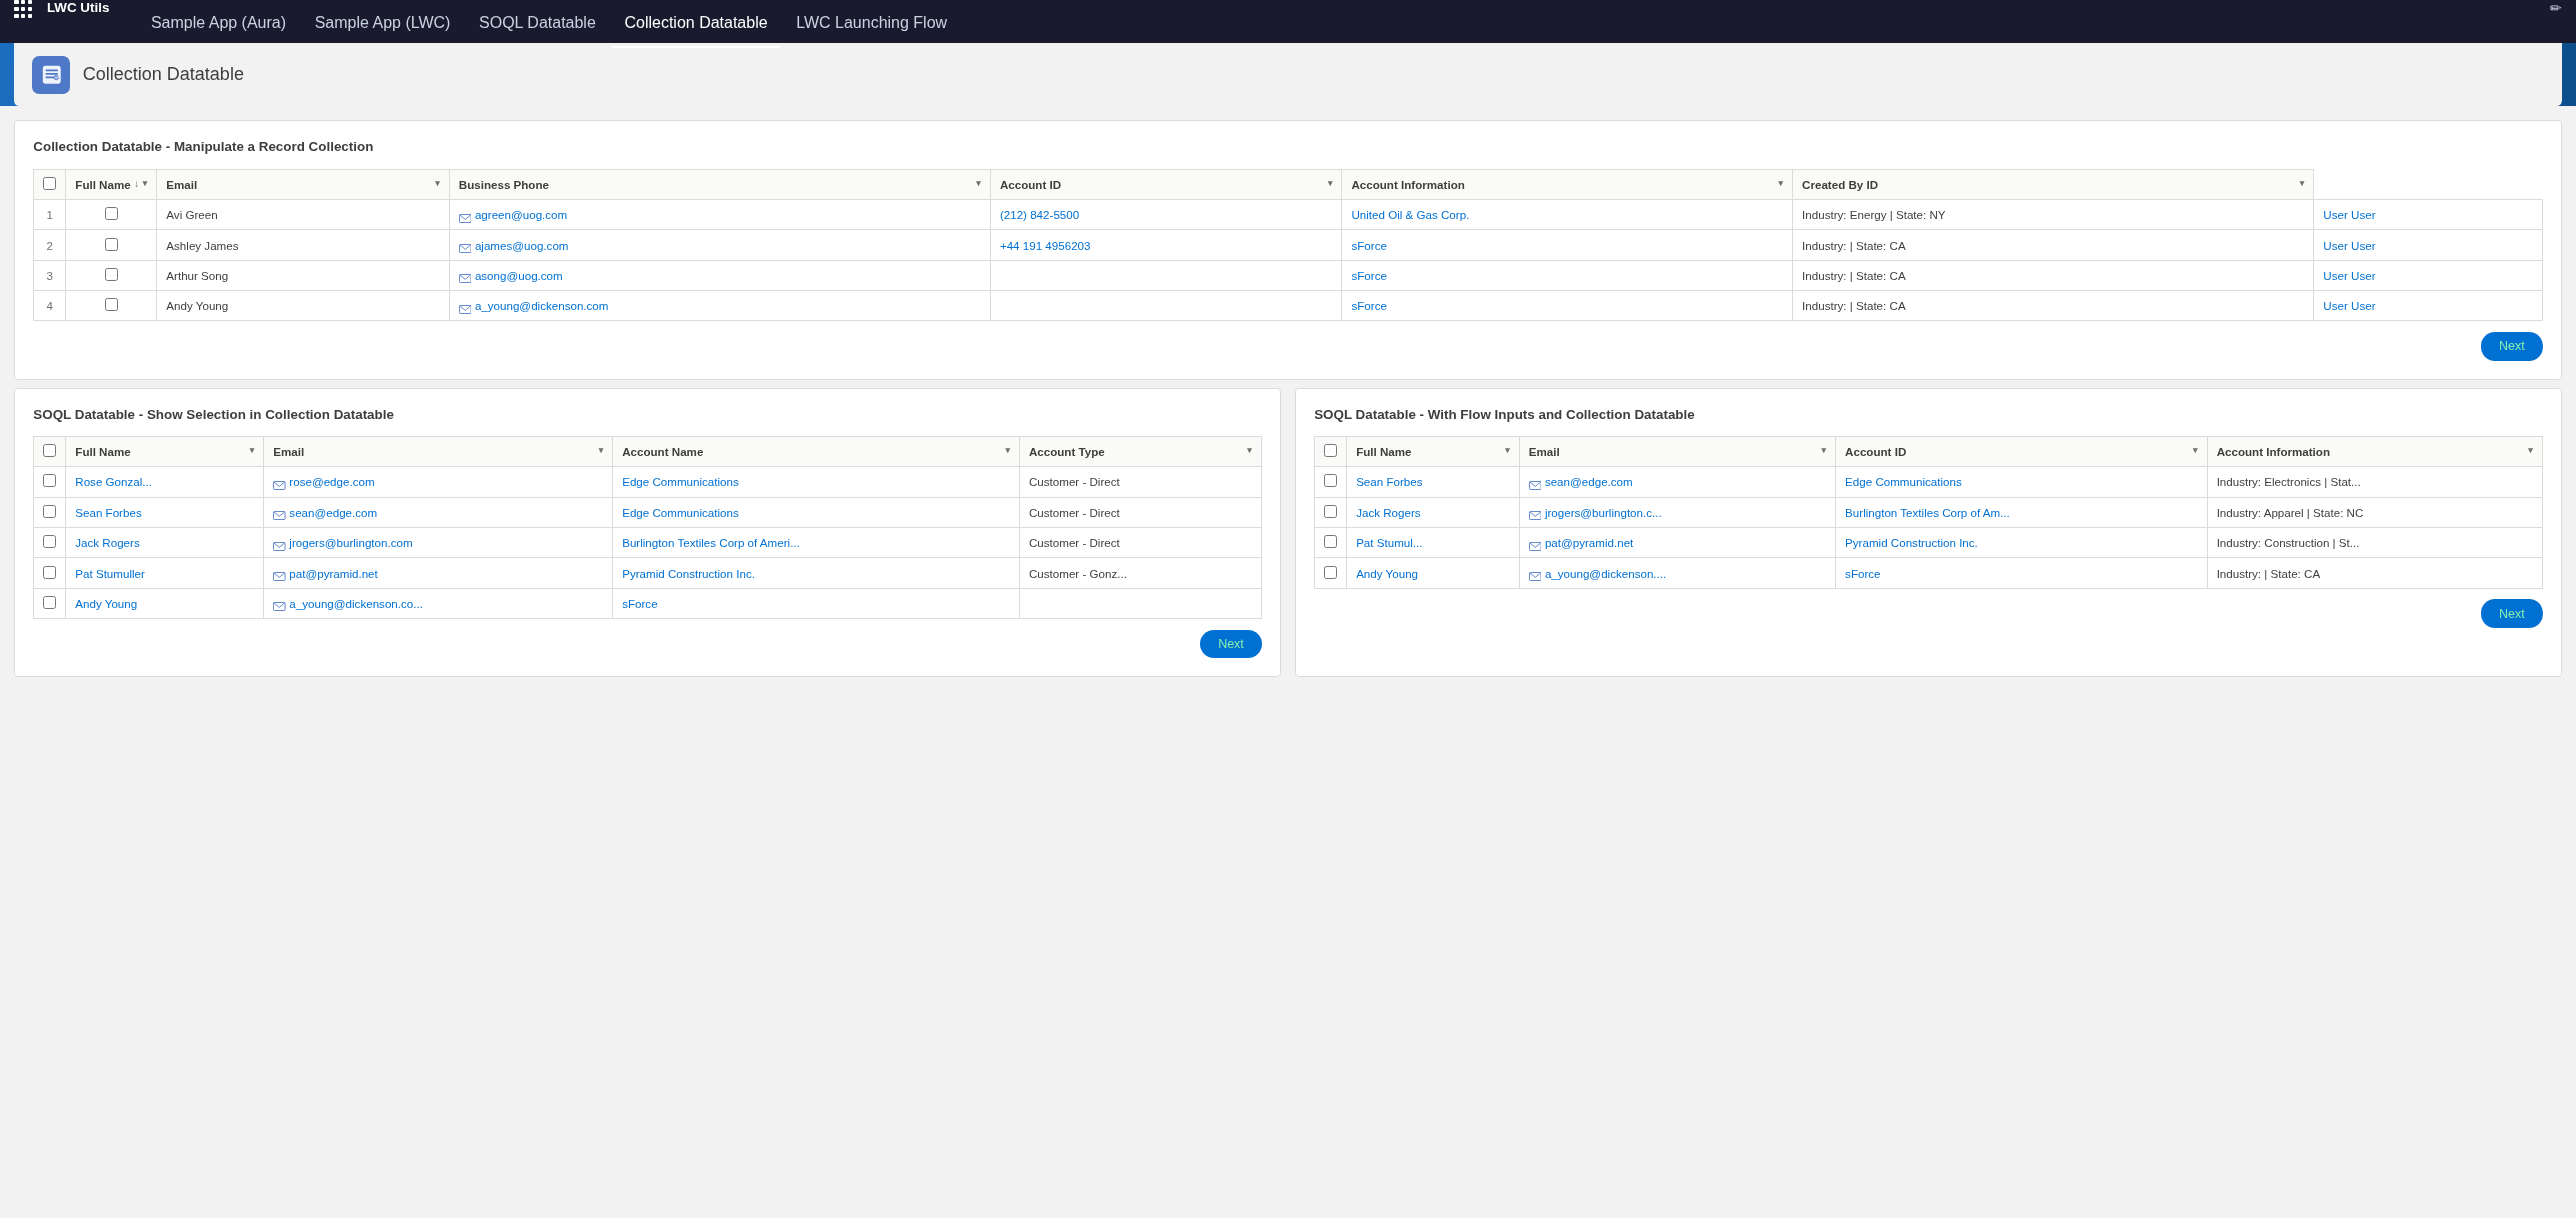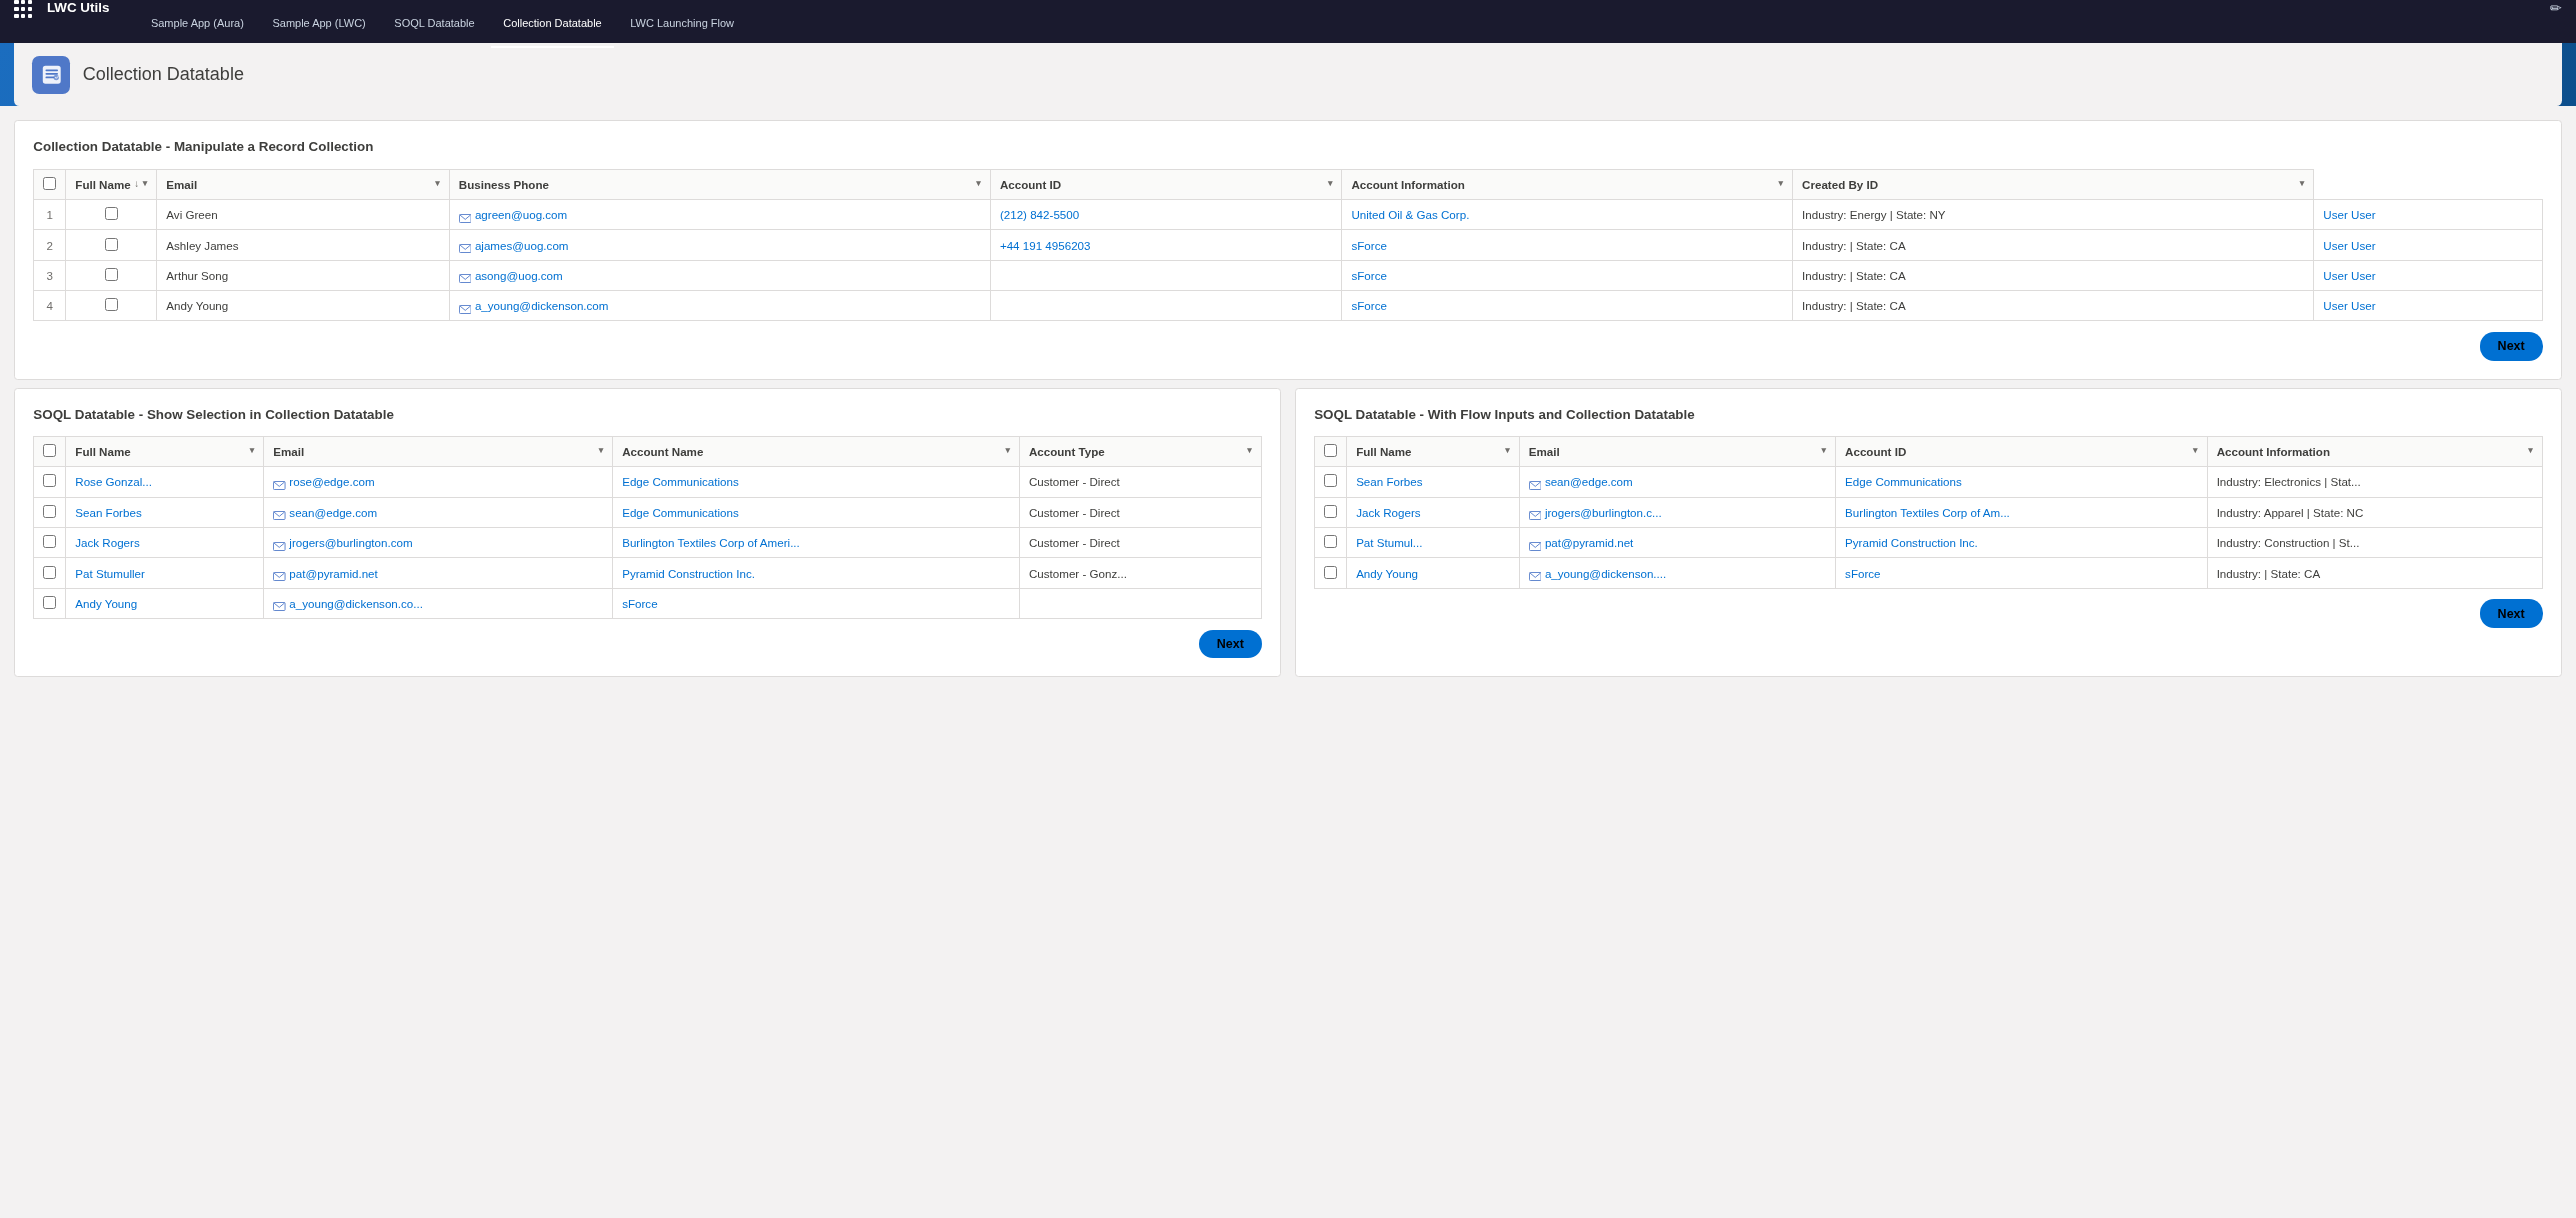--- a/index.html
+++ b/index.html
@@ -10,21 +10,21 @@
       display: flex; 
       background: #1a1a2e; color: #fff;
       height: 43px; padding: 0 14.3px; gap: 11px;
     }
     .nav-grid { display: grid; grid-template-columns: repeat(3,1fr); gap: 2.7px; width: 18px; height: 18px; margin-right: 3.6px; cursor: pointer; }
     .nav-grid span { background: #fff; border-radius: 0.9px; }
     .nav-logo { font-weight: bold; font-size: 13.4px; margin-right: 18px; white-space: nowrap; }
     .nav-tabs { display: flex; gap: 3.6px; flex: 1; }
     .nav-tab {
       padding: 0 12.5px; height: 48px; display: flex; align-items: center;
-      font-size: 11px; color: #c9d3e0; cursor: pointer; white-space: nowrap;
+      font-size: 16px; color: #c9d3e0; cursor: pointer; white-space: nowrap;
       border-bottom: 2.7px solid transparent;
     }
     .nav-tab.active { color: #fff; border-bottom: 2.7px solid #fff; }
     .nav-edit { margin-left: auto; color: #c9d3e0; cursor: pointer; font-size: 14.3px; }
 
     
     .page-header-band {
       background: linear-gradient(135deg, #1b6dbf 0%, #0d4f8c 100%);
       padding: 0 0 0 0;
     }
@@ -68,23 +68,23 @@
     tbody td { padding: 7.2px 9px; border: 0.9px solid #dddbda; vertical-align: middle; }
     .row-num { color: #706e6b; text-align: center; width: 27px; }
     .cb-col { width: 25px; text-align: center; }
     .link-blue { color: #0070d2; text-decoration: none; cursor: pointer; }
 
     
     .two-col { display: grid; grid-template-columns: 1fr 1fr; gap: 14.3px; }
 
     
     .btn-next {
-      background: #0070d2; color: #000000; border: none;
+      background: #0070d2; color: #86efac; border: none;
       padding: 7.2px 18px; border-radius: 14px; font-size: 12.5px;
-      font-weight: 700; cursor: pointer;
+      font-weight: 400; cursor: pointer;
     }
     .btn-row { display: flex; justify-content: flex-end; margin-top: 10.7px; }
 
     input[type="checkbox"] { cursor: pointer; }
     .mail-icon { display: inline-block; width: 12.5px; height: 9px; margin-right: 3.6px; vertical-align: middle; }
     .mail-icon svg { width: 12.5px; height: 9px; }
   </style>
 </head>
 <body>
 

